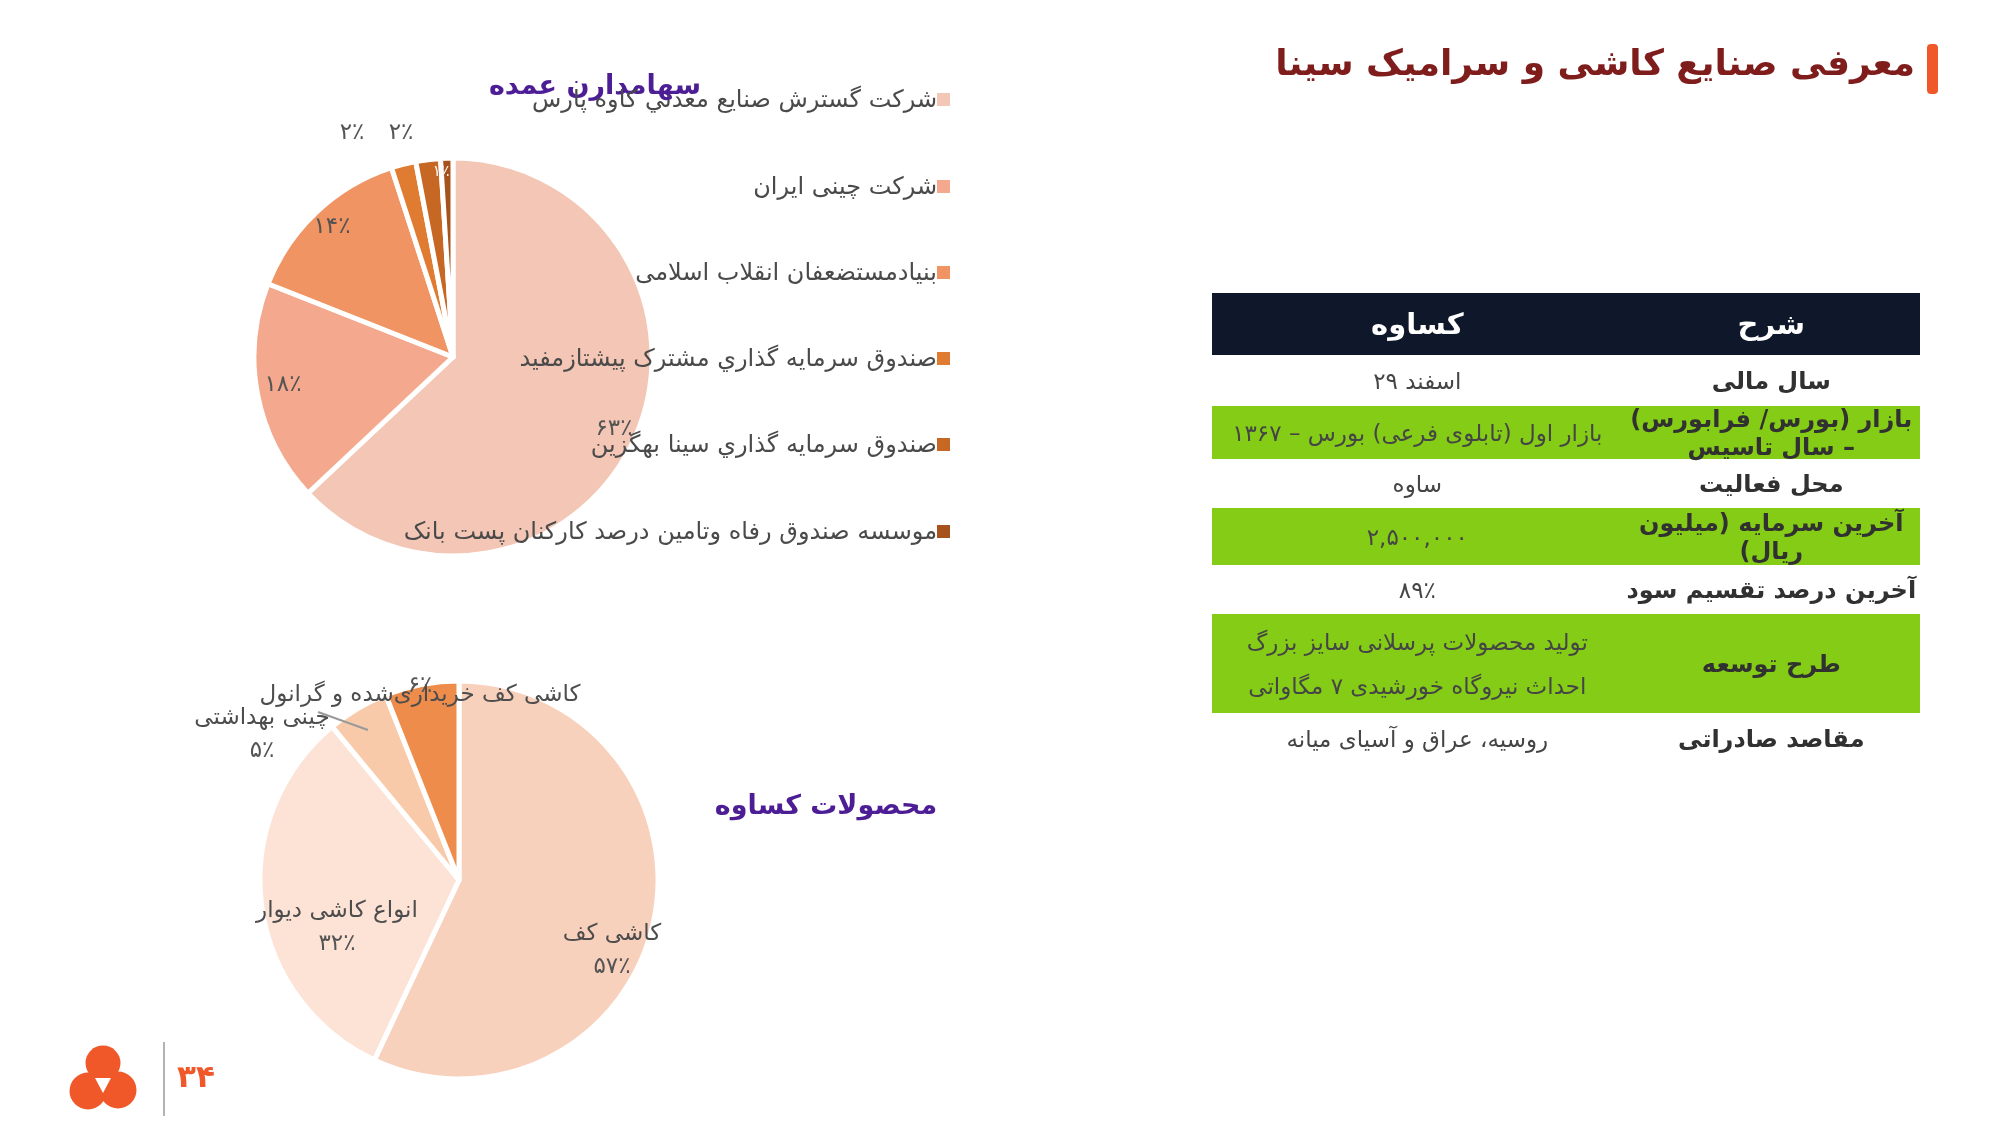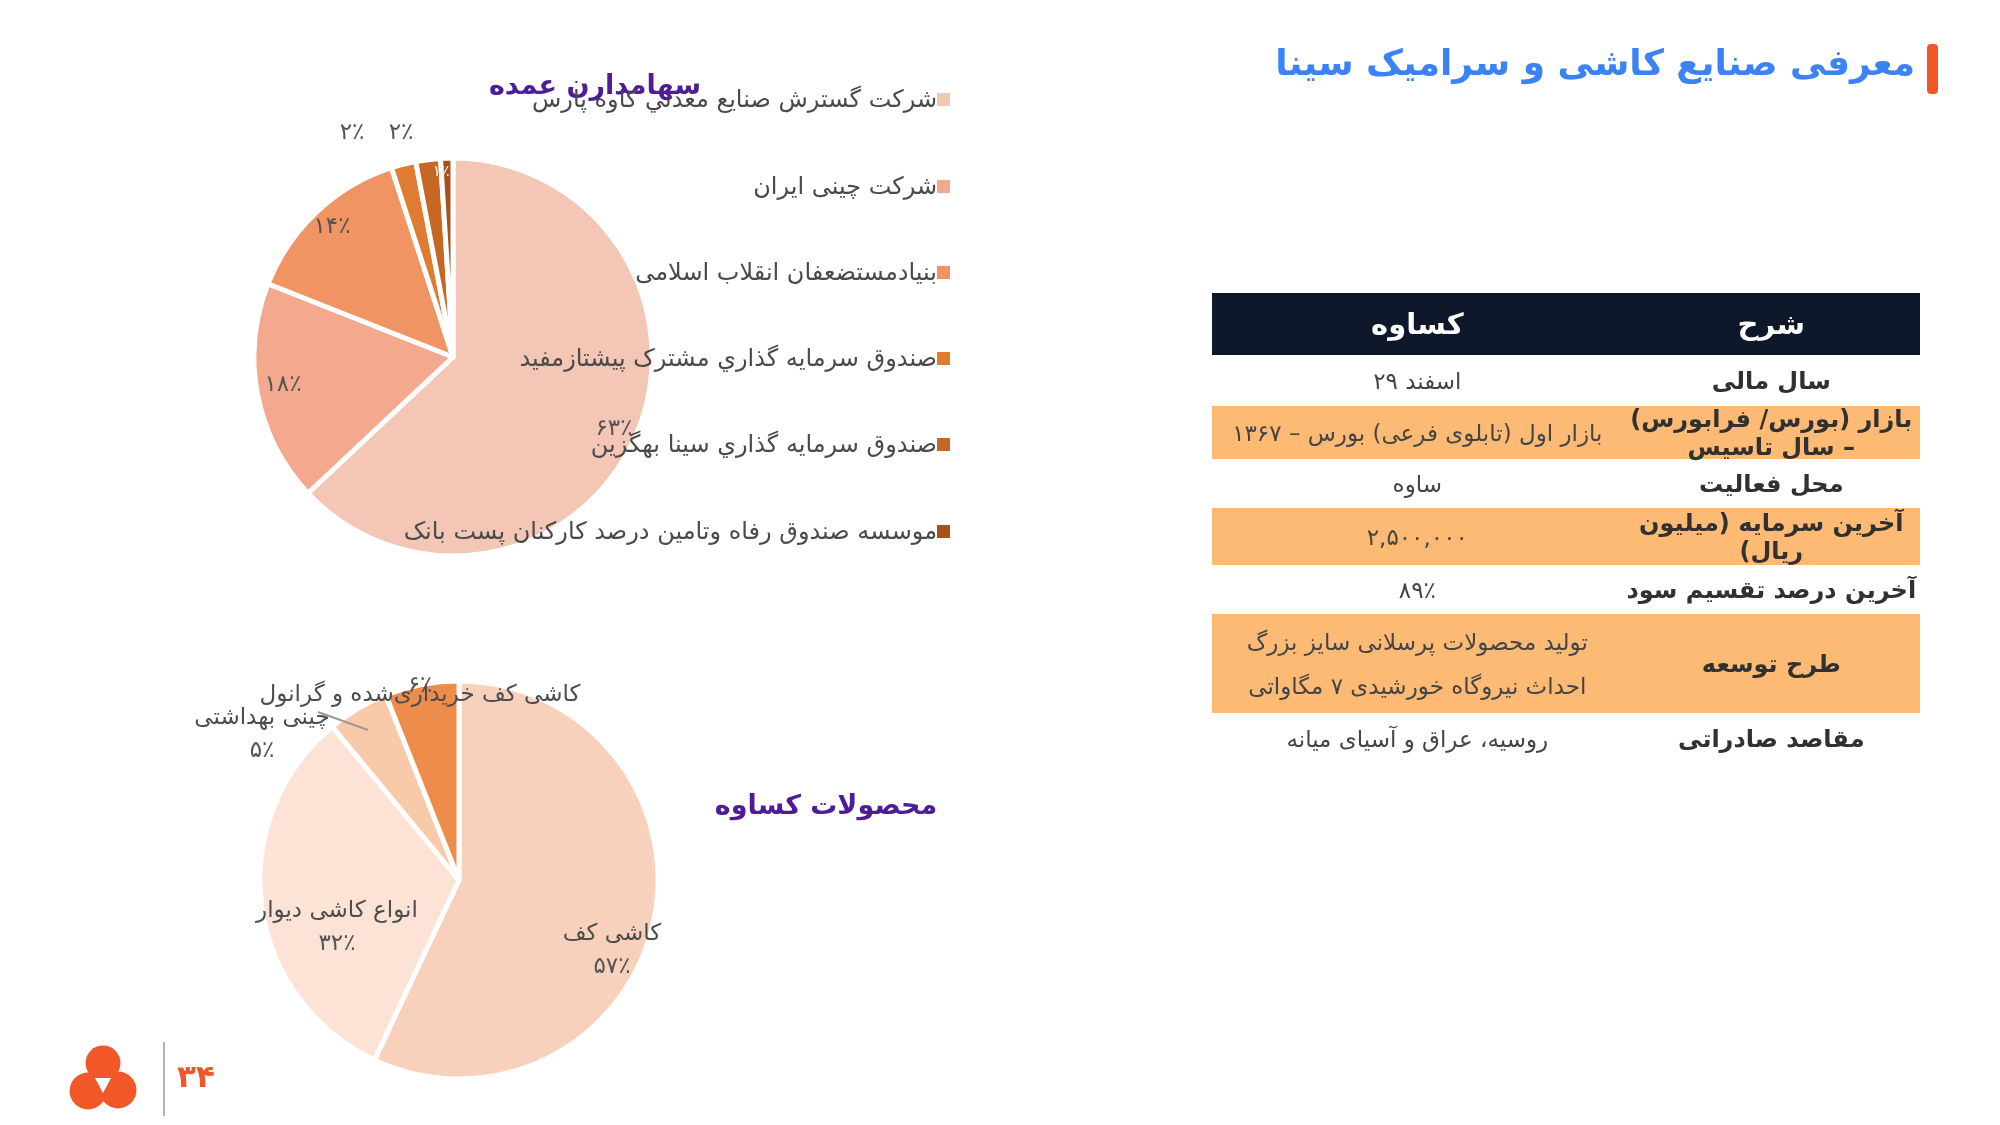--- a/index.html
+++ b/index.html
@@ -4,21 +4,21 @@
 <style>
   html,body{margin:0;padding:0;background:#fff;}
   .slide{position:relative;width:2000px;height:1125px;background:#ffffff;overflow:hidden;
          font-family:"DejaVu Sans",sans-serif;}
   .fa{direction:rtl;unicode-bidi:isolate;}
   .num{direction:ltr;unicode-bidi:isolate;}
   .abs{position:absolute;}
   .center{transform:translate(-50%,-50%);white-space:nowrap;}
 
   
-  .page-title{top:42px;right:85px;font-size:36px;font-weight:bold;color:#3b82f6;}
+  .page-title{top:42px;right:85px;font-size:36px;font-weight:bold;color:#7f1d1d;}
   .title-bar{top:44px;right:62px;width:11px;height:50px;border-radius:4px;background:#f0582a;}
 
   
   .chart-title{font-size:27px;font-weight:bold;color:#4c1d95;}
 
   
   .pie-label{font-size:23px;color:#545454;}
   .pie-label.small-dark{color:#fdf3ec;font-size:16px;}
   .pie-label.bold-name{color:#4d4d4d;}
 
@@ -26,21 +26,21 @@
   .legend{top:82px;right:1050px;width:560px;}
   .legend-item{position:absolute;right:0;height:34px;display:flex;align-items:center;
                justify-content:flex-end;gap:0;}
   .legend-label{font-size:24px;color:#4a4a4a;}
   .legend-swatch{width:13px;height:13px;flex:0 0 13px;}
 
   
   .info-table{left:1212px;top:293px;width:708px;}
   .t-header{display:flex;height:62px;background:#0f172a;color:#fff;font-weight:bold;font-size:29px;}
   .t-row{display:flex;font-size:23px;color:#454545;}
-  .t-row.shaded{background:#fdba74;}
+  .t-row.shaded{background:#84cc16;}
   .cell{display:flex;flex-direction:column;align-items:center;justify-content:center;text-align:center;}
   .cell.value{width:58%;}
   .cell.desc{width:42%;font-weight:bold;color:#313131;font-size:24px;}
   .t-header .cell{justify-content:center;}
   .r1{height:51px;} .r2{height:53px;} .r3{height:49px;} .r4{height:57px;}
   .r5{height:49px;} .r6{height:99px;} .r7{height:51px;}
   .two-line{line-height:44px;}
 
   
   .page-divider{left:163px;top:1042px;width:2px;height:74px;background:#b3b3b3;}

